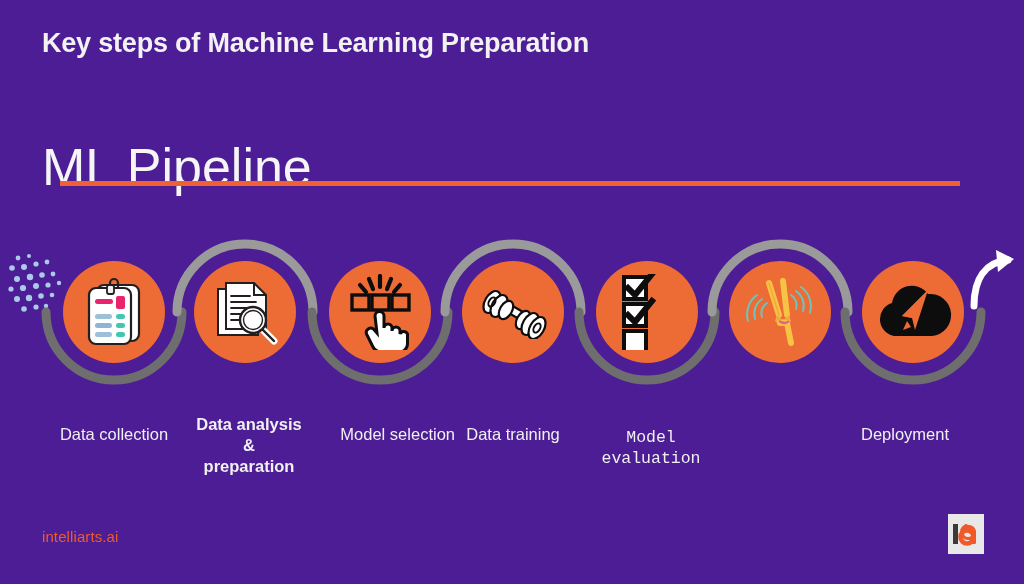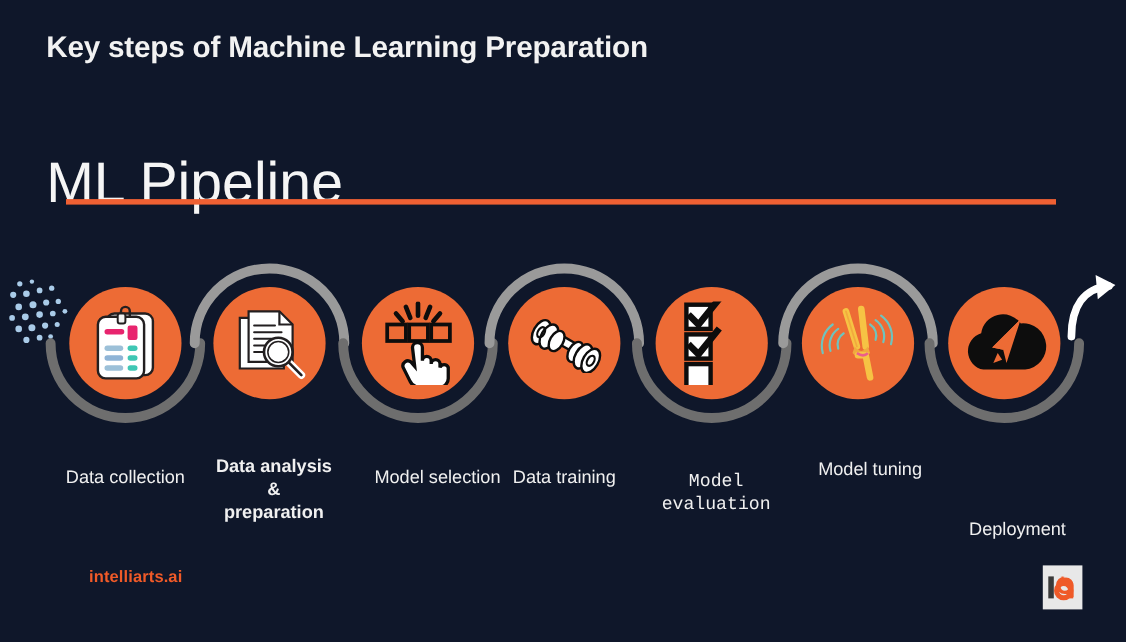--- a/index.html
+++ b/index.html
@@ -4,21 +4,21 @@
 <style>
   html, body {
     margin: 0;
     padding: 0;
     background: #3f3f3f;
   }
   #slide {
     position: relative;
     width: 1024px;
     height: 584px;
-    background: #0f172a;
+    background: #4c1d95;
     overflow: hidden;
     font-family: "Liberation Sans", sans-serif;
   }
 
   
   #kicker {
     position: absolute;
     left: 42px;
     top: 28px;
     font-size: 27px;
@@ -107,26 +107,25 @@
     color: #f0f0f0;
     font-size: 16.5px;
     line-height: 21px;
     white-space: pre-line;
   }
 
   
   #brand {
     position: absolute;
     left: 42px;
-    top: 516px;
+    top: 528px;
     font-size: 15px;
-    font-weight: bold;
+    font-weight: normal;
     color: #f05a28;
     letter-spacing: 0.1px;
-    margin-left: 39px;
   }
   #logo {
     position: absolute;
     left: 948px;
     top: 514px;
     width: 36px;
     height: 40px;
     background: #e8e8e8;
     display: flex;
     align-items: center;
@@ -339,22 +338,21 @@
 
   <div id="labels">
     <div class="step-label" style="left:24px;  top:6px;  width:180px;">Data collection</div>
     <div class="step-label" style="left:174px; top:-4px; width:150px;font-weight:bold;">Data analysis
 &amp;
 preparation</div>
     <div class="step-label" style="left:305px; top:6px;  width:150px;text-align:right;">Model selection</div>
     <div class="step-label" style="left:440px; top:6px;  width:146px;">Data training</div>
     <div class="step-label" style="left:583px; top:9px;  width:136px;font-family:Liberation Mono, monospace;">Model
 evaluation</div>
-    <div class="step-label" style="left:718px; top:-1px; width:146px;">Model tuning</div>
-    <div class="step-label" style="left:852px; top:6px;  width:146px;margin-top:47px;">Deployment</div>
+    <div class="step-label" style="left:832px; top:6px;  width:146px;">Deployment</div>
   </div>
 
   <div id="brand">intelliarts.ai</div>
   <div id="logo">
     <svg width="28" height="24" viewBox="0 0 28 24">
       <rect x="1" y="2" width="5" height="20" fill="#3a3a3a"></rect>
       <path d="M16,2 a8,8 0 1 0 0,16 h3 a1,1 0 0 0 1,-1 V10 a8,8 0 0 0 -8,-8 z M16,7 a4,4 0 1 1 0,8 a4,4 0 0 1 0,-8 z" fill="#ef5a28"></path>
       <path d="M10,10 a7,7 0 0 1 14,0 v11 h-5 V10 a2,2 0 0 0 -4,0 z" fill="#ef5a28"></path>
       <circle cx="15" cy="15" r="6.5" fill="none" stroke="#ef5a28" stroke-width="4.6"></circle>
       <rect x="19" y="8" width="4.6" height="14" fill="#ef5a28"></rect>

